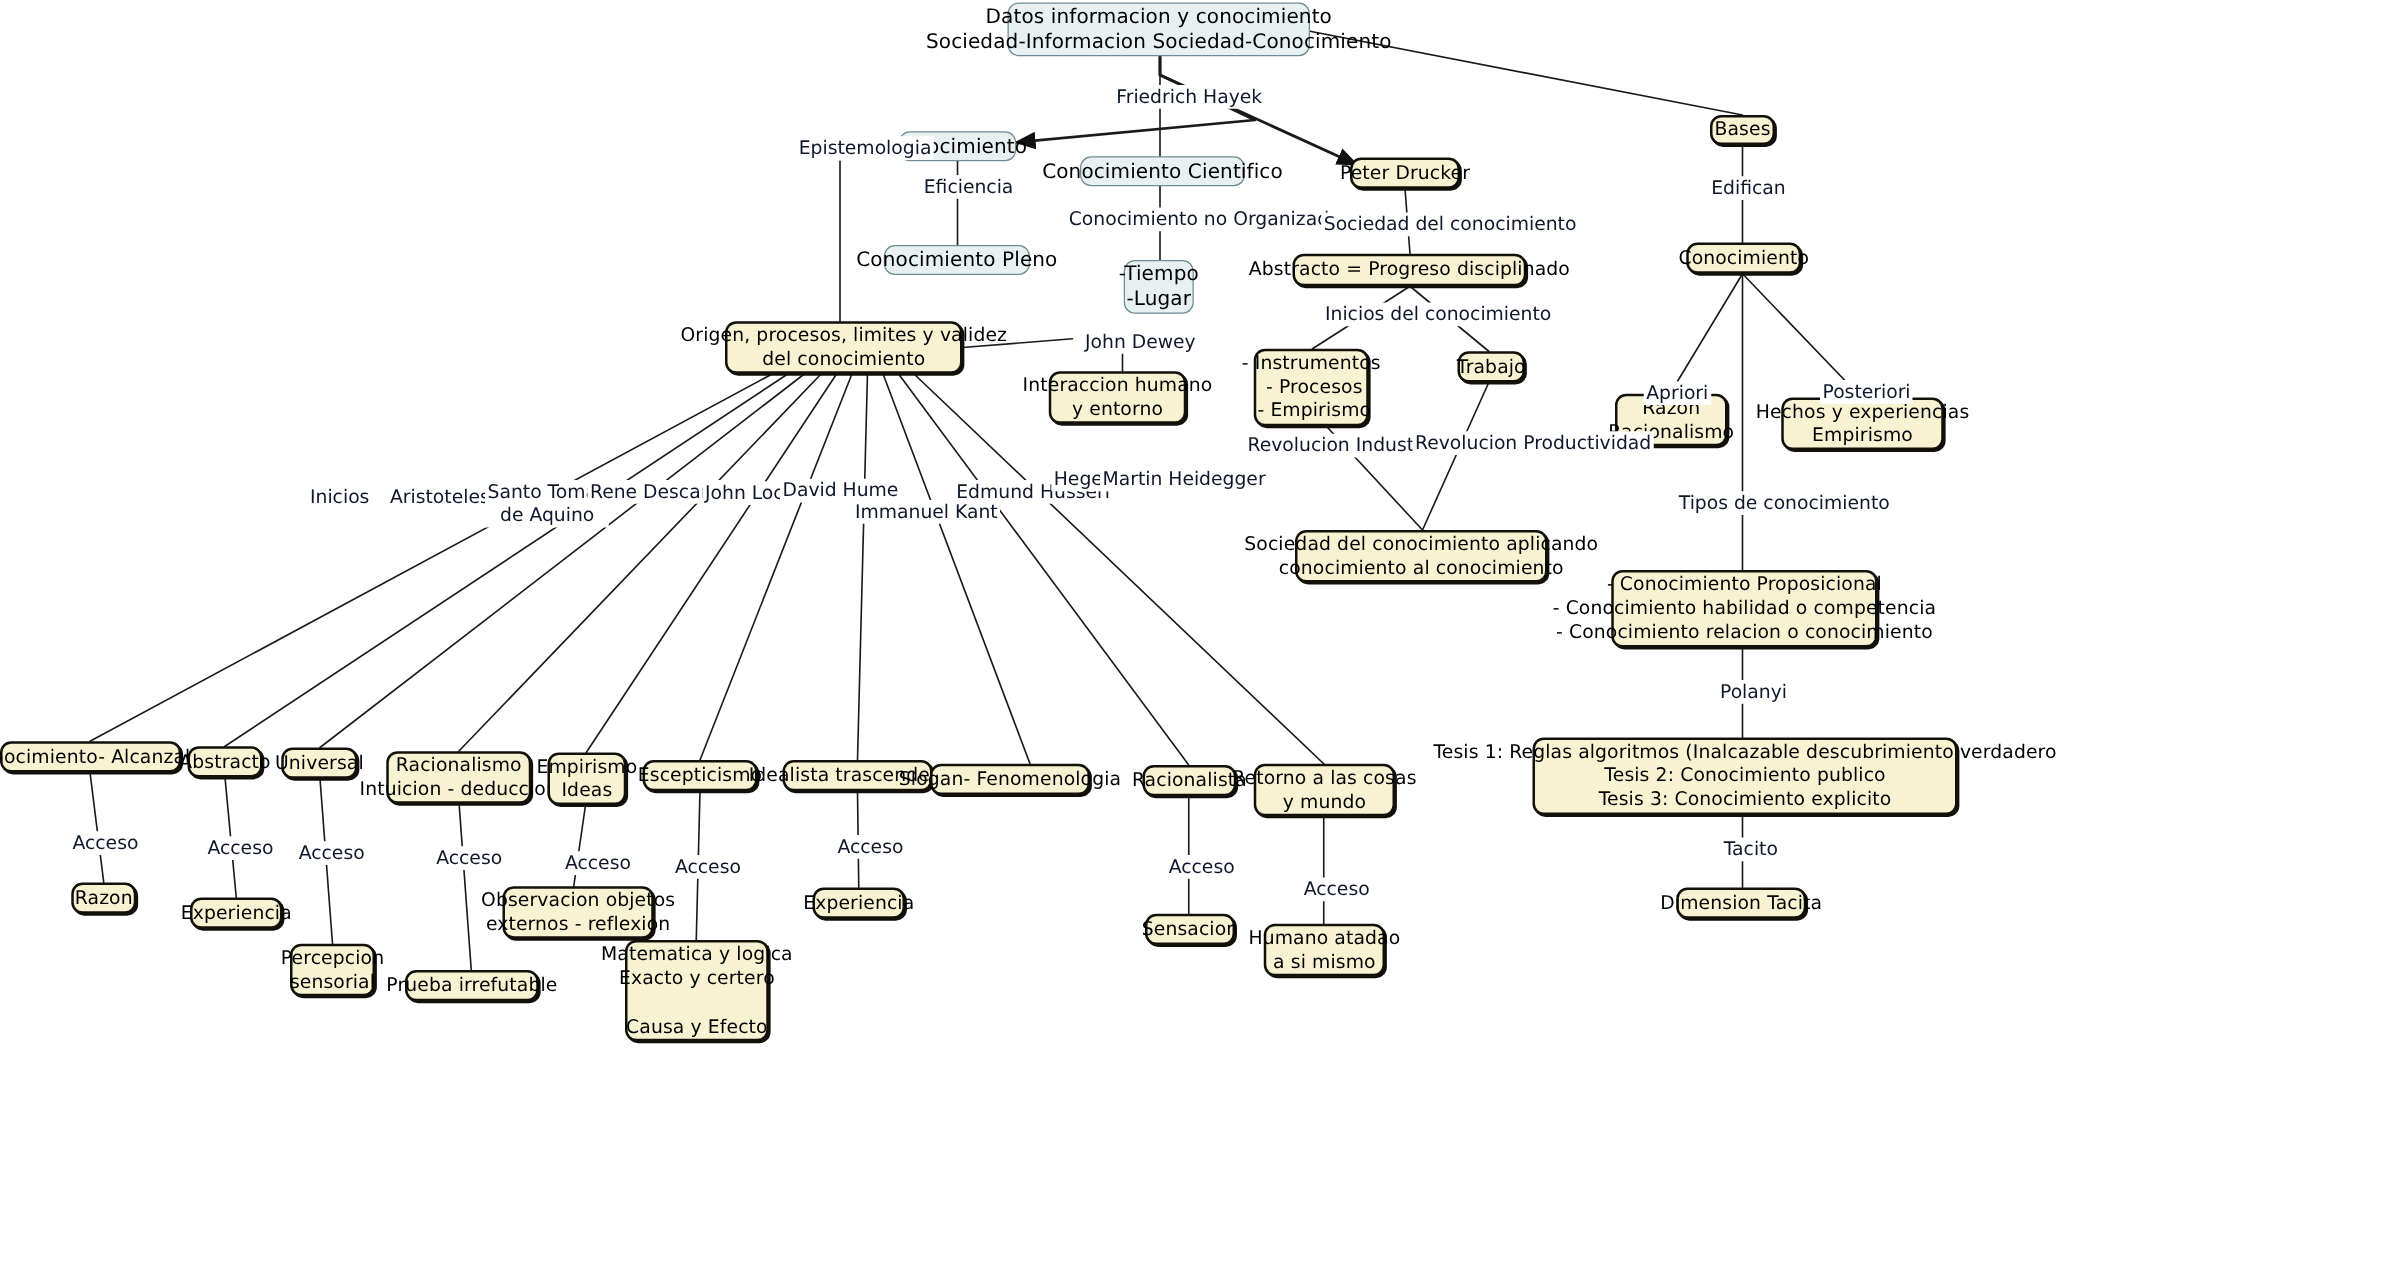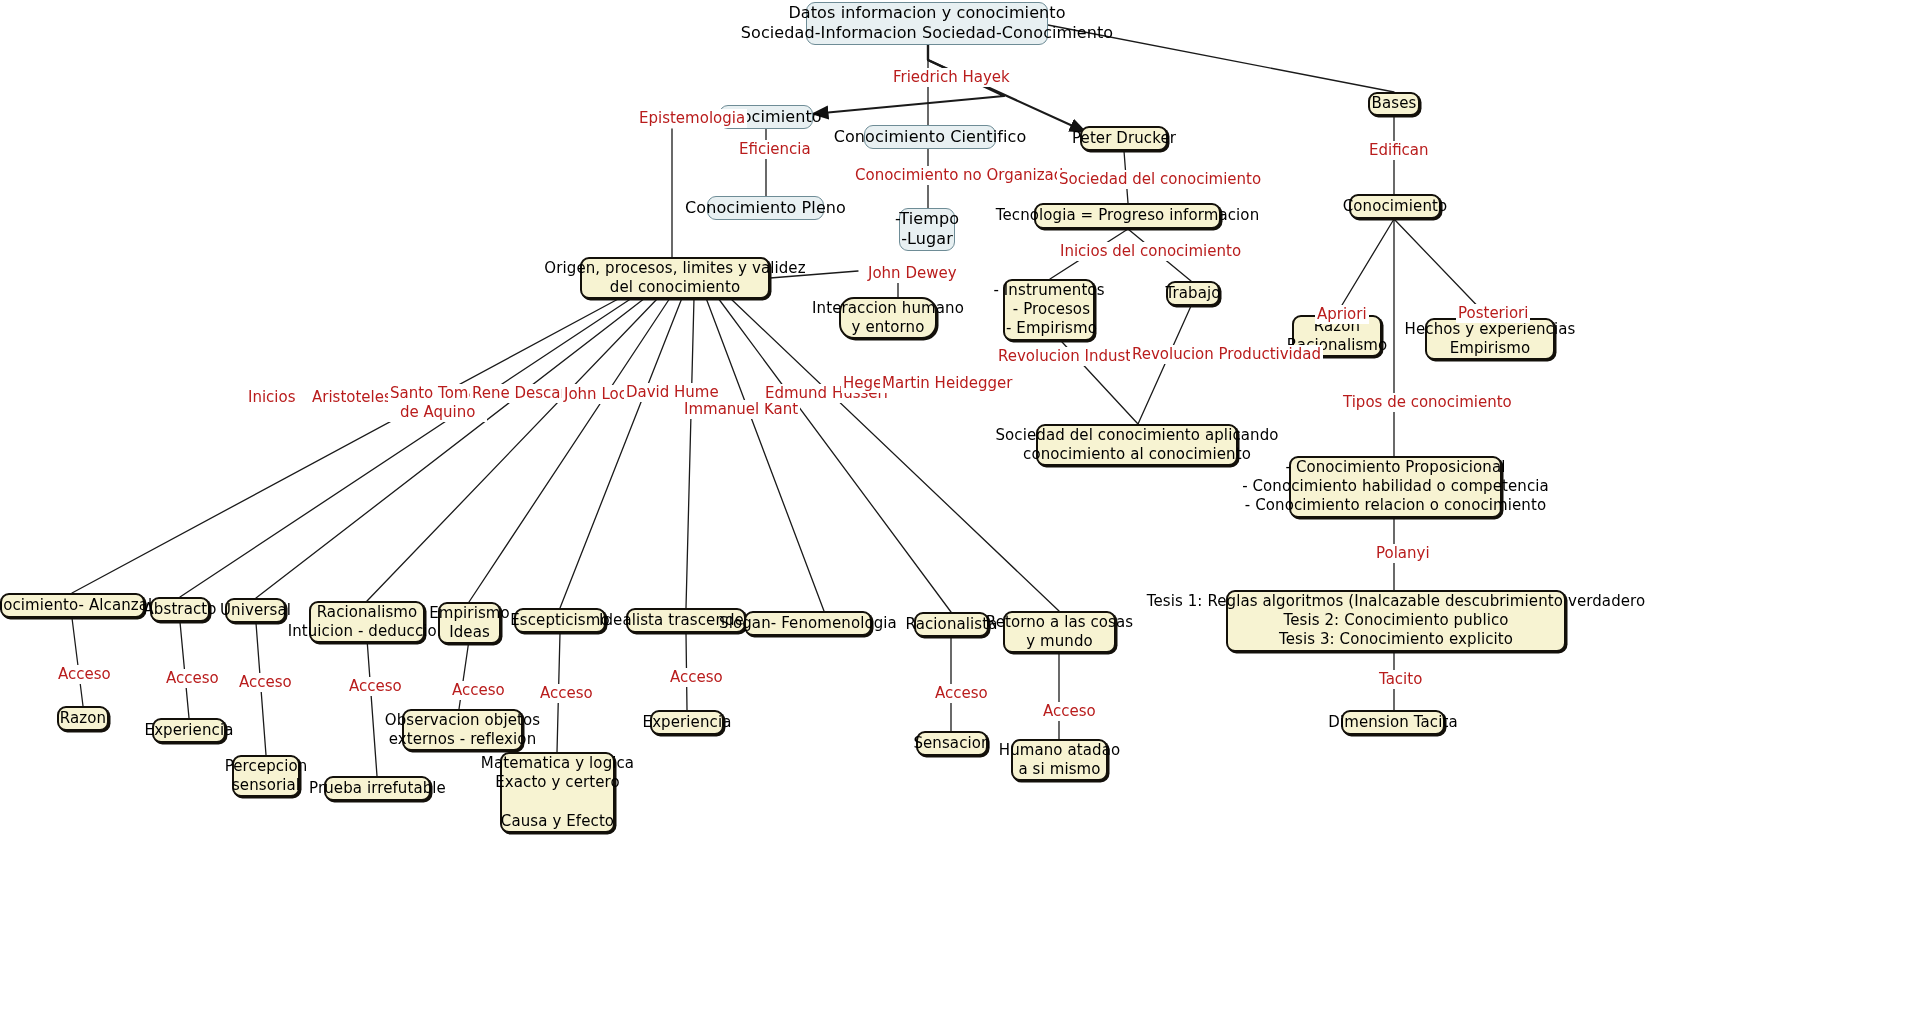--- a/index.html
+++ b/index.html
@@ -42,21 +42,21 @@
     box-shadow: 1.5px 1.5px 0 0 #13100a;
     font-size: 15px;
   }
   .node.blue {
     background: #e8f0f2;
     border: 1px solid #6e8c96;
     font-size: 16px;
   }
   .link-label {
     position: absolute;
-    color: #b91c1c;
+    color: #0f172a;
     font-size: 15px;
     text-align: center;
     white-space: pre;
     line-height: 1.25;
     background: #ffffff;
     padding: 0 2px;
   }
 </style>
 </head>
 <body>
@@ -112,29 +112,29 @@
   <div id="node-layer">
       <div class="node blue" style="left: 806px; top: 2px; width: 242px; min-height: 36px;"><span>Datos informacion y conocimiento
 Sociedad-Informacion Sociedad-Conocimiento</span></div>
       <div class="node blue" style="left: 719px; top: 105px; width: 94px; min-height: 24px;"><span>Conocimiento</span></div>
       <div class="node blue" style="left: 864px; top: 125px; width: 132px; min-height: 24px;"><span>Conocimiento Cientifico</span></div>
       <div class="node yellow" style="left: 1080px; top: 126px; width: 88px; min-height: 25px;"><span>Peter Drucker</span></div>
       <div class="node yellow" style="left: 1368px; top: 92px; width: 52px; min-height: 24px;"><span>Bases</span></div>
       <div class="node blue" style="left: 707px; top: 196px; width: 117px; min-height: 24px;"><span>Conocimiento Pleno</span></div>
       <div class="node blue" style="left: 899px; top: 208px; width: 56px; min-height: 38px;"><span>-Tiempo
 -Lugar</span></div>
-      <div class="node yellow" style="left: 1034px; top: 203px; width: 187px; min-height: 26px;"><span>Tecnologia = Progreso informacion</span></div>
+      <div class="node yellow" style="left: 1034px; top: 203px; width: 187px; min-height: 26px;"><span>Abstracto = Progreso disciplinado</span></div>
       <div class="node yellow" style="left: 1349px; top: 194px; width: 92px; min-height: 25px;"><span>Conocimiento</span></div>
       <div class="node yellow" style="left: 580px; top: 257px; width: 190px; min-height: 41px;"><span>Origen, procesos, limites y validez
 del conocimiento</span></div>
       <div class="node yellow" style="left: 1003px; top: 279px; width: 92px; min-height: 50px;"><span>- Instrumentos
  - Procesos
  - Empirismo</span></div>
       <div class="node yellow" style="left: 1166px; top: 281px; width: 54px; min-height: 25px;"><span>Trabajo</span></div>
-      <div class="node yellow" style="left: 839px; top: 297px; width: 98px; min-height: 38px; border-radius: 15px;"><span>Interaccion humano
+      <div class="node yellow" style="left: 839px; top: 297px; width: 110px; min-height: 38px;"><span>Interaccion humano
 y entorno</span></div>
       <div class="node yellow" style="left: 1292px; top: 315px; width: 90px; min-height: 38px;"><span>Razon
 Racionalismo</span></div>
       <div class="node yellow" style="left: 1425px; top: 318px; width: 130px; min-height: 38px;"><span>Hechos y experiencias
 Empirismo</span></div>
       <div class="node yellow" style="left: 1036px; top: 424px; width: 202px; min-height: 40px;"><span>Sociedad del conocimiento aplicando
 conocimiento al conocimiento</span></div>
       <div class="node yellow" style="left: 1289px; top: 456px; width: 213px; min-height: 53px;"><span>- Conocimiento Proposicional
 - Conocimiento habilidad o competencia
 - Conocimiento relacion o conocimiento</span></div>

